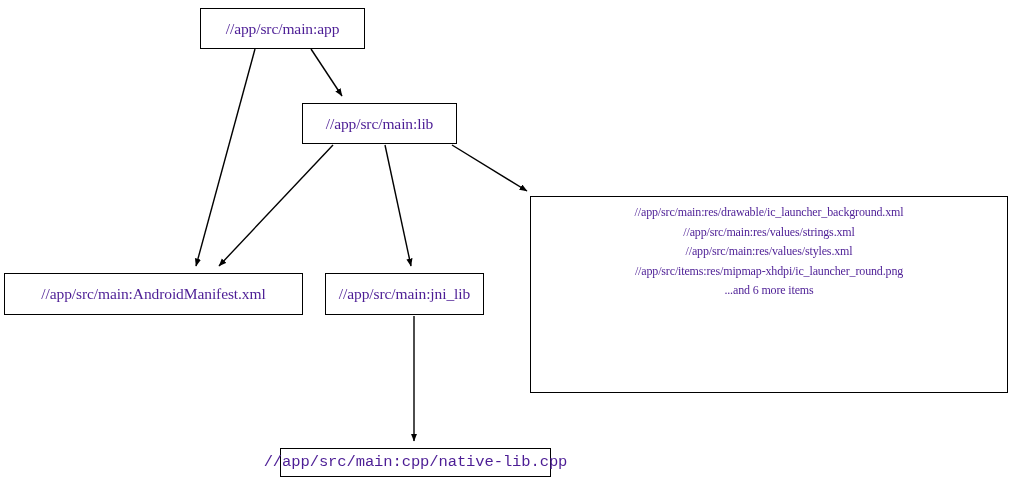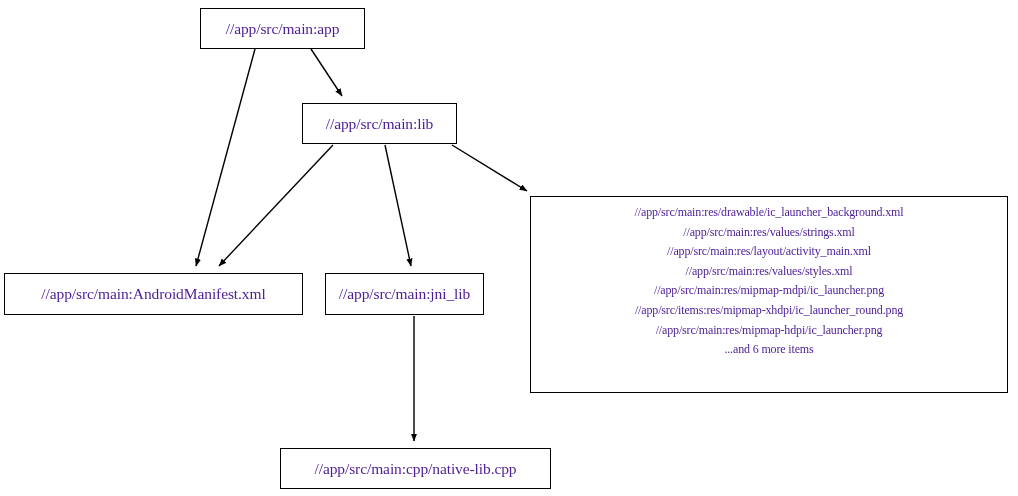--- a/index.html
+++ b/index.html
@@ -53,21 +53,21 @@
   .node-multiline .mline {
     display: block;
     font-size: 12px;
     letter-spacing: -0.15px;
   }
   #node-app        { left: 200px; top: 8px;   width: 165px; height: 41px; }
   #node-lib        { left: 302px; top: 103px; width: 155px; height: 41px; }
   #node-manifest   { left: 4px;   top: 273px; width: 299px; height: 42px; }
   #node-jni-lib    { left: 325px; top: 273px; width: 159px; height: 42px; }
   #node-resources  { left: 530px; top: 196px; width: 478px; height: 197px; align-items: flex-start; }
-  #node-native-lib { left: 280px; top: 448px; width: 271px; height: 41px; }
+  #node-native-lib { left: 280px; top: 448px; width: 271px; height: 29px; font-family: Liberation Mono, monospace; }
 </style>
 </head>
 <body>
 
 <div id="graph-canvas">
 
   <svg id="edge-layer" viewBox="0 0 1018 496" width="1018" height="496" xmlns="http://www.w3.org/2000/svg">
     <defs>
       <marker id="arrowhead" markerWidth="9" markerHeight="9" refX="7.4" refY="3.1" orient="auto" markerUnits="userSpaceOnUse">
         <path d="M0,0 L7.8,3.1 L0,6.2 z" fill="#000000"></path>
@@ -116,22 +116,19 @@
   </div>
 
   <div class="graph-node" id="node-native-lib">
     <span class="node-label">//app/src/main:cpp/native-lib.cpp</span>
   </div>
 
   <div class="graph-node" id="node-resources">
     <div class="node-multiline">
       <span class="mline">//app/src/main:res/drawable/ic_launcher_background.xml</span>
       <span class="mline">//app/src/main:res/values/strings.xml</span>
-      <span class="mline">//app/src/main:res/layout/activity_main.xml</span>
       <span class="mline">//app/src/main:res/values/styles.xml</span>
-      <span class="mline">//app/src/main:res/mipmap-mdpi/ic_launcher.png</span>
       <span class="mline">//app/src/items:res/mipmap-xhdpi/ic_launcher_round.png</span>
-      <span class="mline">//app/src/main:res/mipmap-hdpi/ic_launcher.png</span>
       <span class="mline">...and 6 more items</span>
     </div>
   </div>
 
 </div>
 
 </body></html>

